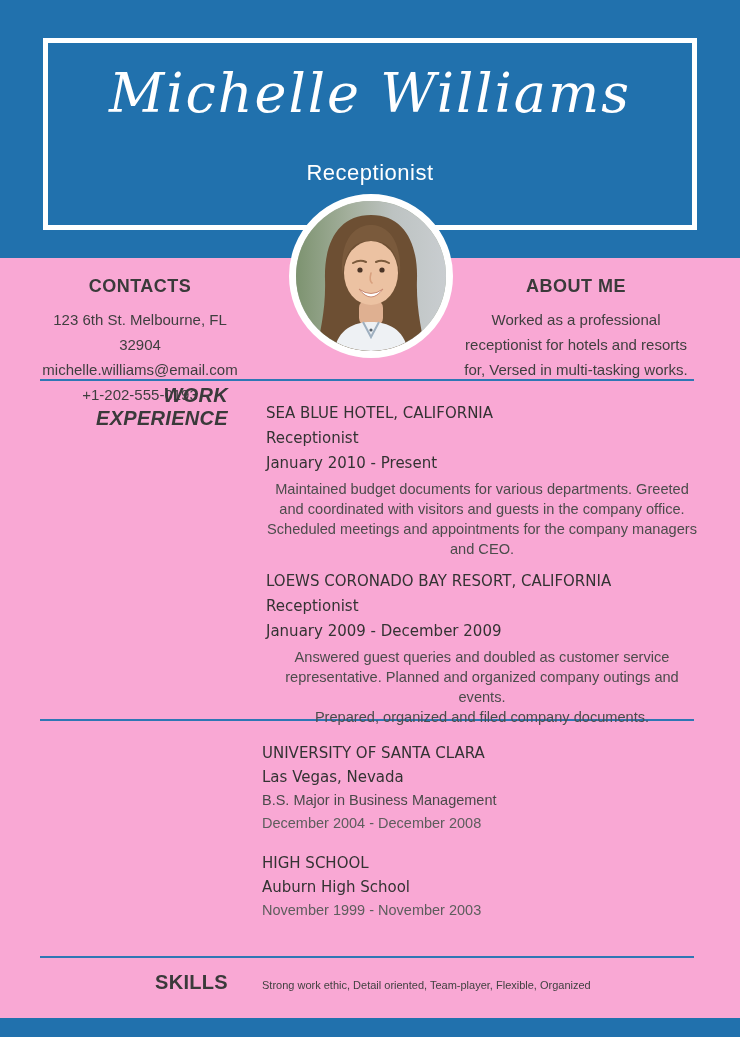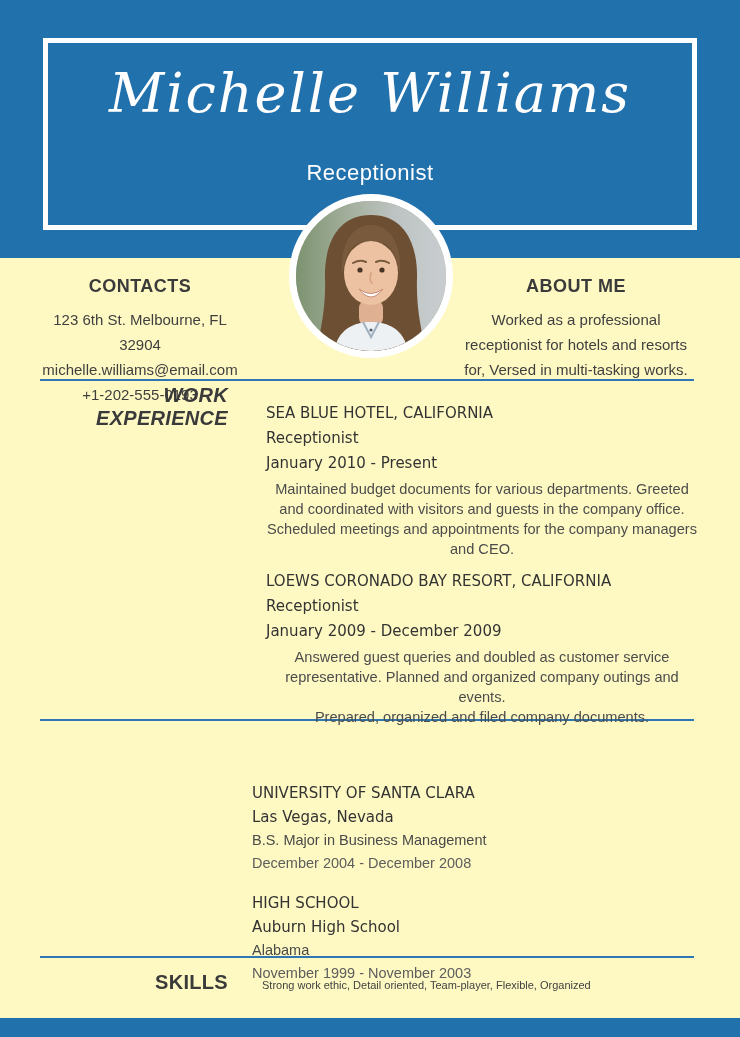--- a/index.html
+++ b/index.html
@@ -1,17 +1,17 @@
 <!DOCTYPE html>
 <html><head>
 <meta charset="utf-8">
 <style>
   html,body { margin:0; padding:0; background:#ffffff; }
   .page {
-    position:relative; width:740px; height:1037px; background:#fef9c3;
+    position:relative; width:740px; height:1037px; background:#f9a8d4;
     font-family:"Liberation Sans", sans-serif; overflow:hidden;
   }
   
   .banner { position:absolute; left:0; top:0; width:740px; height:258px; background:#2171ad; }
   .frame  { position:absolute; left:43px; top:38px; width:654px; height:192px;
             border:5px solid #ffffff; box-sizing:border-box; }
   .name   { position:absolute; left:0; top:62px; width:740px; text-align:center;
             font-family:"DejaVu Serif","Liberation Serif",serif; font-style:italic;
             font-size:54px; color:#ffffff; letter-spacing:2px; white-space:nowrap; }
   .subtitle { position:absolute; left:0; top:160px; width:740px; text-align:center;
@@ -38,21 +38,21 @@
   #skills-heading { top:971px; }
   
   .jobs { position:absolute; left:266px; top:401px; width:432px; }
   .job + .job { margin-top:10px; }
   .job-company, .job-role, .job-dates {
     font-family:"DejaVu Sans","Liberation Sans",sans-serif;
     font-size:15px; line-height:25px; color:#333333; }
   .job-desc { margin-top:3px;text-align:center; }
   .job-desc-line { font-size:14.6px; line-height:20px; color:#4c4c4c; }
   
-  .edu { position:absolute; left:252px; top:741px; width:432px;margin-top:40px; }
+  .edu { position:absolute; left:262px; top:741px; width:432px; }
   .edu-entry + .edu-entry { margin-top:16px; }
   .edu-school, .edu-location {
     font-family:"DejaVu Sans","Liberation Sans",sans-serif;
     font-size:15px; line-height:24px; color:#333333; }
   .edu-detail { font-size:14.5px; line-height:23px; color:#4a4a4a; }
   .edu-dates  { font-size:14.5px; line-height:23px; color:#5d5d5d; }
   
   .skills-text { position:absolute; left:262px; top:975px; width:440px;
                  font-size:11px; line-height:20px; color:#414141; }
   
@@ -142,21 +142,20 @@
   <div class="edu">
     <div class="edu-entry">
       <div class="edu-school">UNIVERSITY OF SANTA CLARA</div>
       <div class="edu-location">Las Vegas, Nevada</div>
       <div class="edu-detail">B.S. Major in Business Management</div>
       <div class="edu-dates">December 2004 - December 2008</div>
     </div>
     <div class="edu-entry">
       <div class="edu-school">HIGH SCHOOL</div>
       <div class="edu-location">Auburn High School</div>
-      <div class="edu-detail">Alabama</div>
       <div class="edu-dates">November 1999 - November 2003</div>
     </div>
   </div>
 
   <div class="col-heading" id="skills-heading">SKILLS</div>
   <div class="skills-text">Strong work ethic, Detail oriented, Team-player, Flexible, Organized</div>
 
   <div class="footer"></div>
 
 </div>

